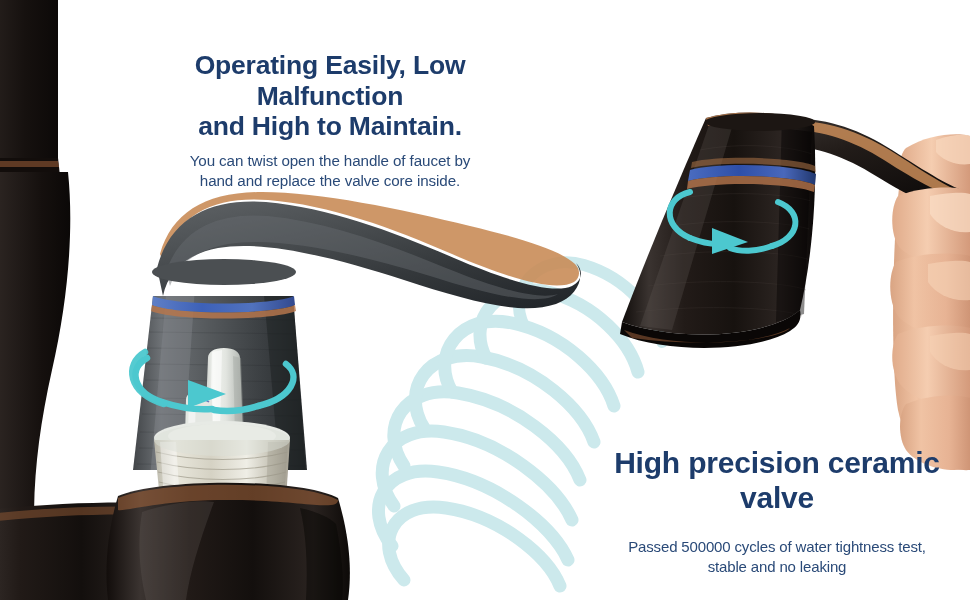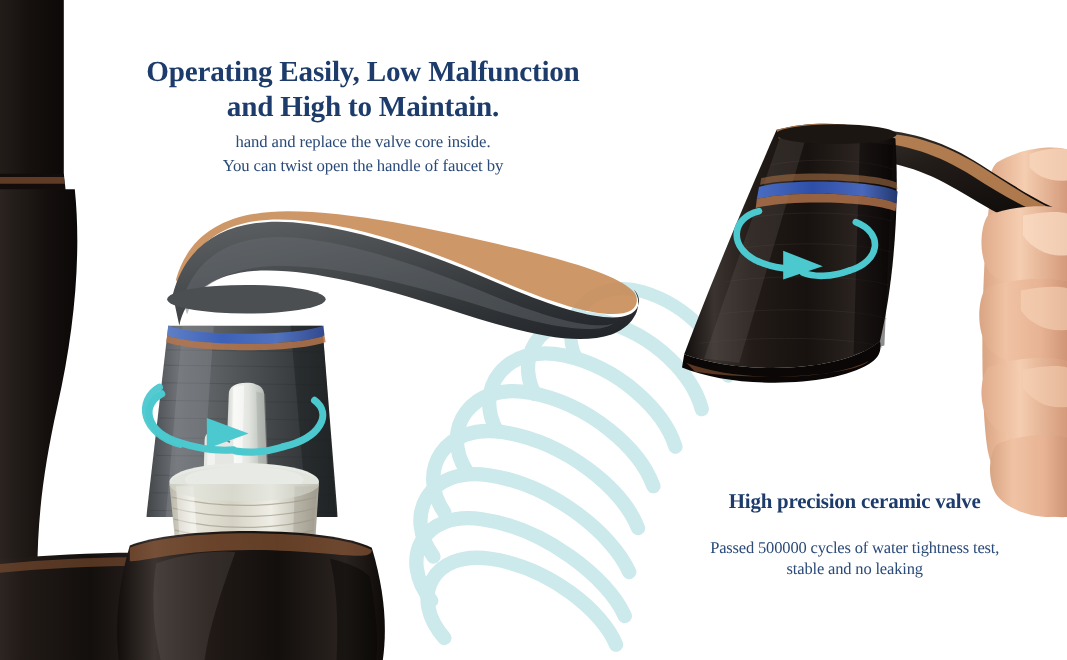--- a/index.html
+++ b/index.html
@@ -24,36 +24,36 @@
     color:#1d3c6b;letter-spacing:-0.2px;
   }
   #top-text .s{
     margin-top:9px;
     font-size:15.2px;font-weight:400;line-height:1.33;
     color:#2a4a78;letter-spacing:-0.1px;
   }
 
   #br-text{left:592px;top:446px;width:370px;}
   #br-text .h{
-    font-size:19px;font-weight:bold;line-height:1.15;
+    font-size:30px;font-weight:bold;line-height:1.15;
     color:#1d3c6b;letter-spacing:-0.2px;
   }
   #br-text .s{
     margin-top:22px;
     font-size:15px;font-weight:400;line-height:1.3;
     color:#2a4a78;letter-spacing:-0.15px;
   }
 
   
   .art{position:absolute;left:0;top:0;width:970px;height:600px;}
   .art svg{display:block;}
   #layer-spiral{z-index:1;}
   #layer-left{z-index:3;}
   #layer-right{z-index:3;}
-  #layer-text{z-index:6;font-family:Liberation Serif, serif;}
+  #layer-text{z-index:6;}
 </style>
 </head>
 <body>
 
 <div id="stage">
 
   <div class="art" id="layer-spiral">
     <svg width="970" height="600" viewBox="0 0 970 600">
       <g stroke="#cce9ec" stroke-linecap="round" fill="none">
         <path d="M404 580 C 372 544, 392 500, 446 508 C 500 516, 548 556, 560 586" stroke-width="13"></path>
@@ -365,22 +365,22 @@
     </svg>
   </div>
 
   <div class="art" id="layer-text">
     <div class="txt-block" id="top-text">
       <div class="h">
         <div>Operating Easily, Low Malfunction</div>
         <div>and High to Maintain.</div>
       </div>
       <div class="s">
+        <div>You can twist open the handle of faucet by</div>
         <div>hand and replace the valve core inside.</div>
-        <div>You can twist open the handle of faucet by</div>
       </div>
     </div>
 
     <div class="txt-block" id="br-text">
       <div class="h">High precision ceramic valve</div>
       <div class="s">
         <div>Passed 500000 cycles of water tightness test,</div>
         <div>stable and no leaking</div>
       </div>
     </div>

